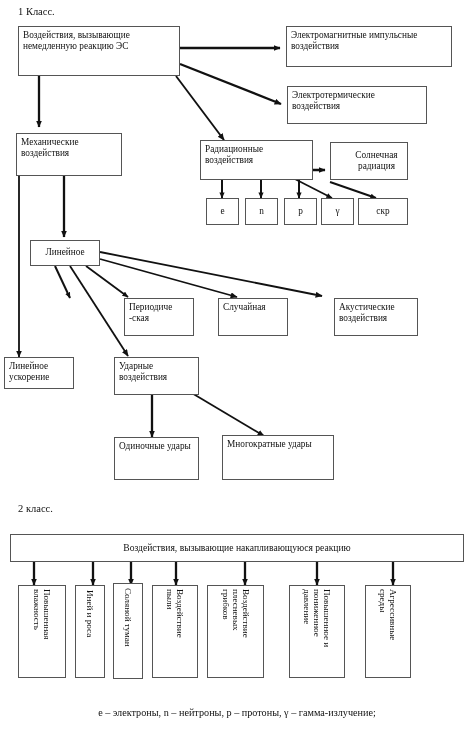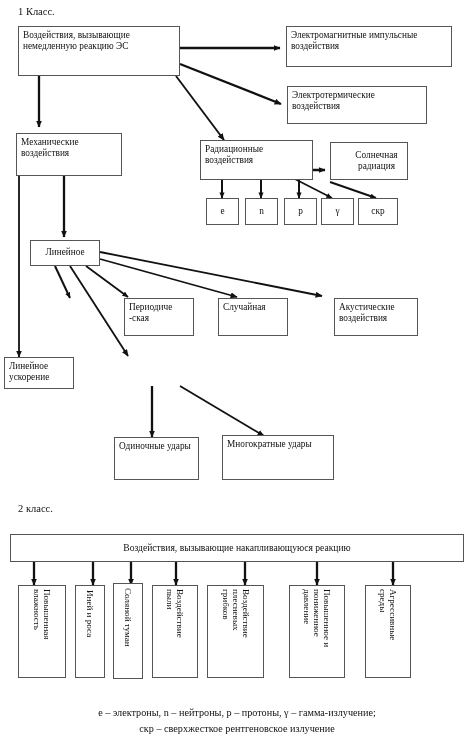--- a/index.html
+++ b/index.html
@@ -107,30 +107,31 @@
   <div class="node" style="left:16px;top:133px;width:106px;height:43px;">Механические воздействия</div>
 
   <div class="node" style="left:200px;top:140px;width:113px;height:40px;">Радиационные воздействия</div>
 
   <div class="node center" style="left:330px;top:142px;width:78px;height:38px;padding-left:15px;">Солнечная радиация</div>
 
   <div class="node center" style="left:206px;top:198px;width:33px;height:27px;">e</div>
   <div class="node center" style="left:245px;top:198px;width:33px;height:27px;">n</div>
   <div class="node center" style="left:284px;top:198px;width:33px;height:27px;">p</div>
   <div class="node center" style="left:321px;top:198px;width:33px;height:27px;">γ</div>
-  <div class="node center" style="left:358px;top:198px;width:40px;height:27px;">скр</div>
+  <div class="node center" style="left:358px;top:198px;width:50px;height:27px;">скр</div>
 
   <div class="node center" style="left:30px;top:240px;width:70px;height:26px;">Линейное</div>
 
   <div class="node" style="left:124px;top:298px;width:70px;height:38px;">Периодиче -ская</div>
   <div class="node" style="left:218px;top:298px;width:70px;height:38px;">Случайная</div>
   <div class="node" style="left:310px;top:298px;width:84px;height:38px;margin-left:24px;">Акустические воздействия</div>
 
   <div class="node" style="left:4px;top:357px;width:70px;height:32px;">Линейное ускорение</div>
 
+  <div class="node" style="left:114px;top:357px;width:85px;height:38px;">Ударные воздействия</div>
 
   <div class="node" style="left:114px;top:437px;width:85px;height:43px;">Одиночные удары</div>
   <div class="node" style="left:222px;top:435px;width:112px;height:45px;">Многократные удары</div>
 
   <div class="caption" style="left:18px;top:503px;">2 класс.</div>
 
   <div class="node band" style="left:10px;top:534px;width:454px;height:28px;">Воздействия, вызывающие накапливающуюся реакцию</div>
 
   <div class="vnode" style="left:18px;top:585px;width:48px;height:93px;">
     <span class="two" style="left: 33px;">
@@ -175,15 +176,14 @@
   </div>
 
   <div class="vnode" style="left:365px;top:585px;width:46px;height:93px;">
     <span class="two" style="left: 32px;">
       <i>Агрессивные</i>
         <i>среды</i>
     </span>
   </div>
 
   <div class="legend" style="top:706px;">e – электроны, n – нейтроны, p – протоны, γ – гамма-излучение;</div>
-  <div class="legend" style="top:722px;">скр – сверхжесткое рентгеновское излучение</div>
 
 </div>
 
 </body></html>

